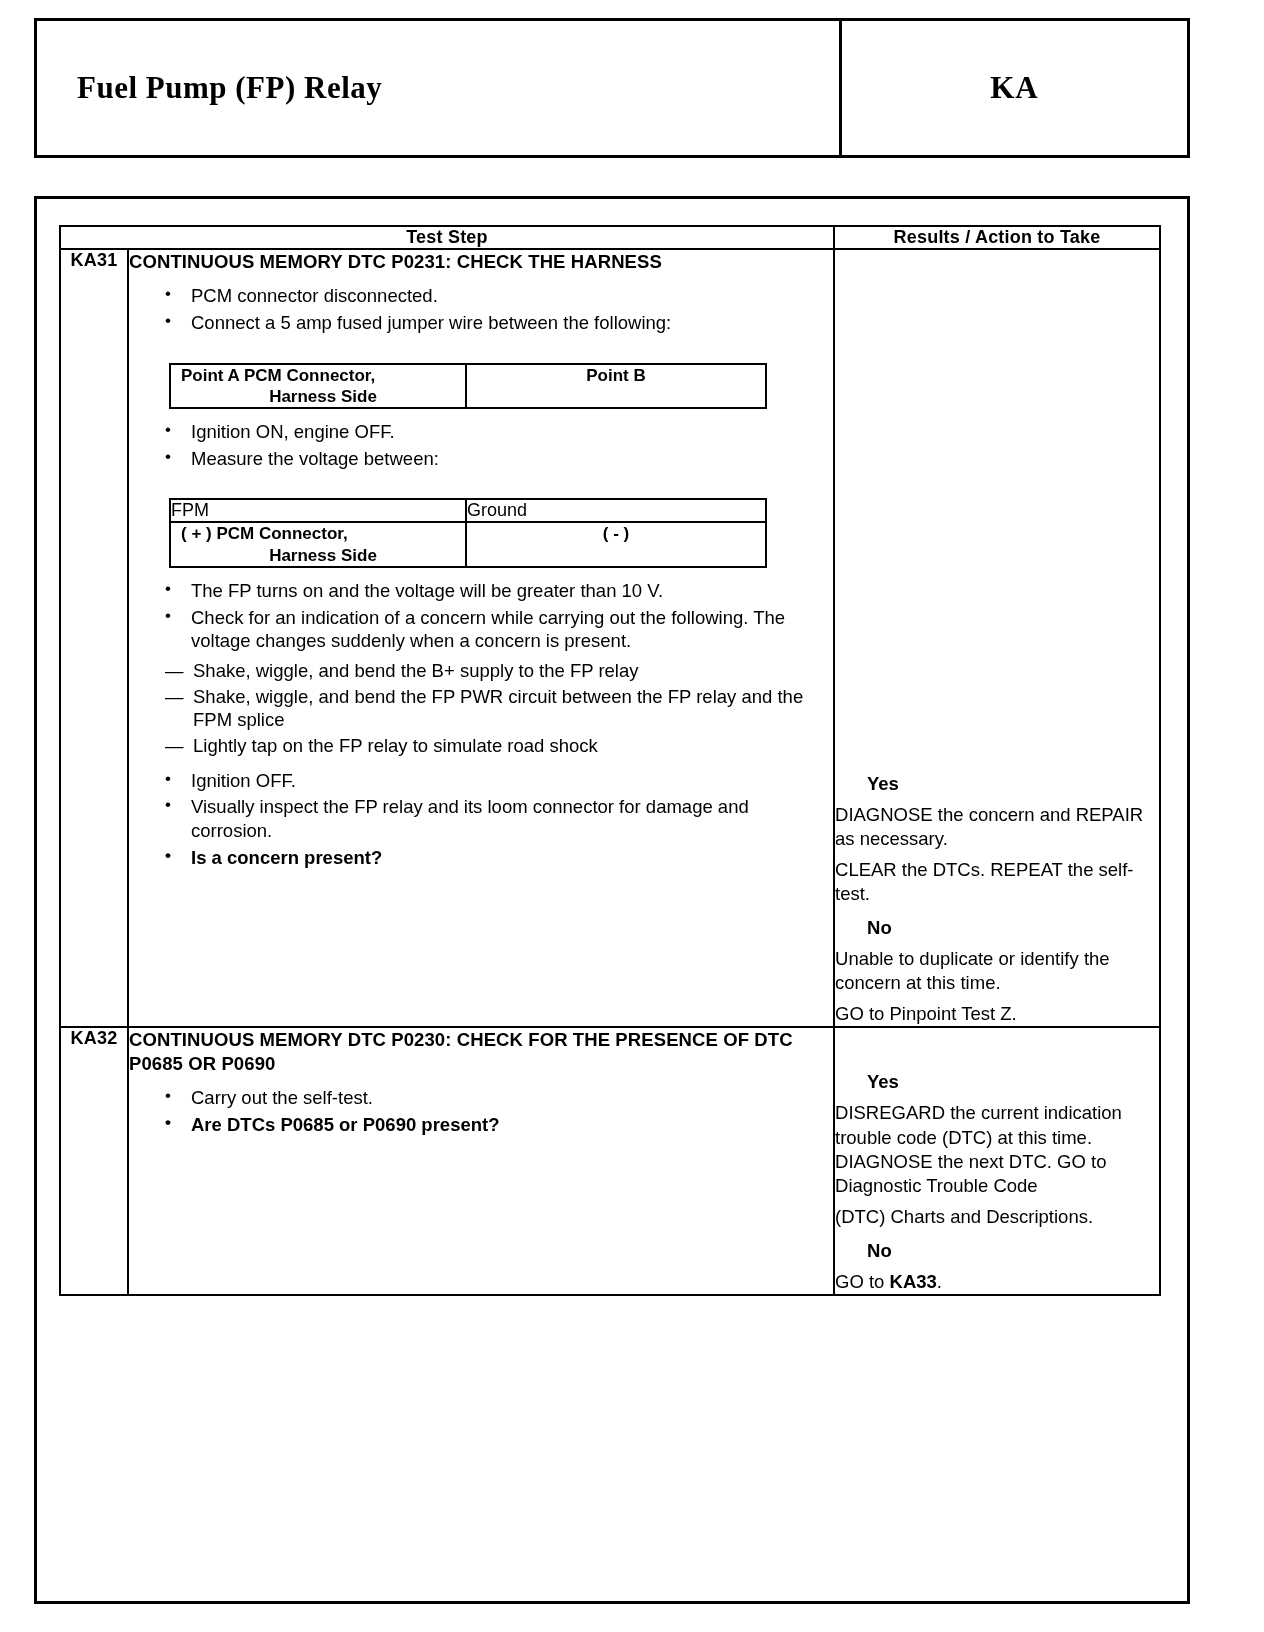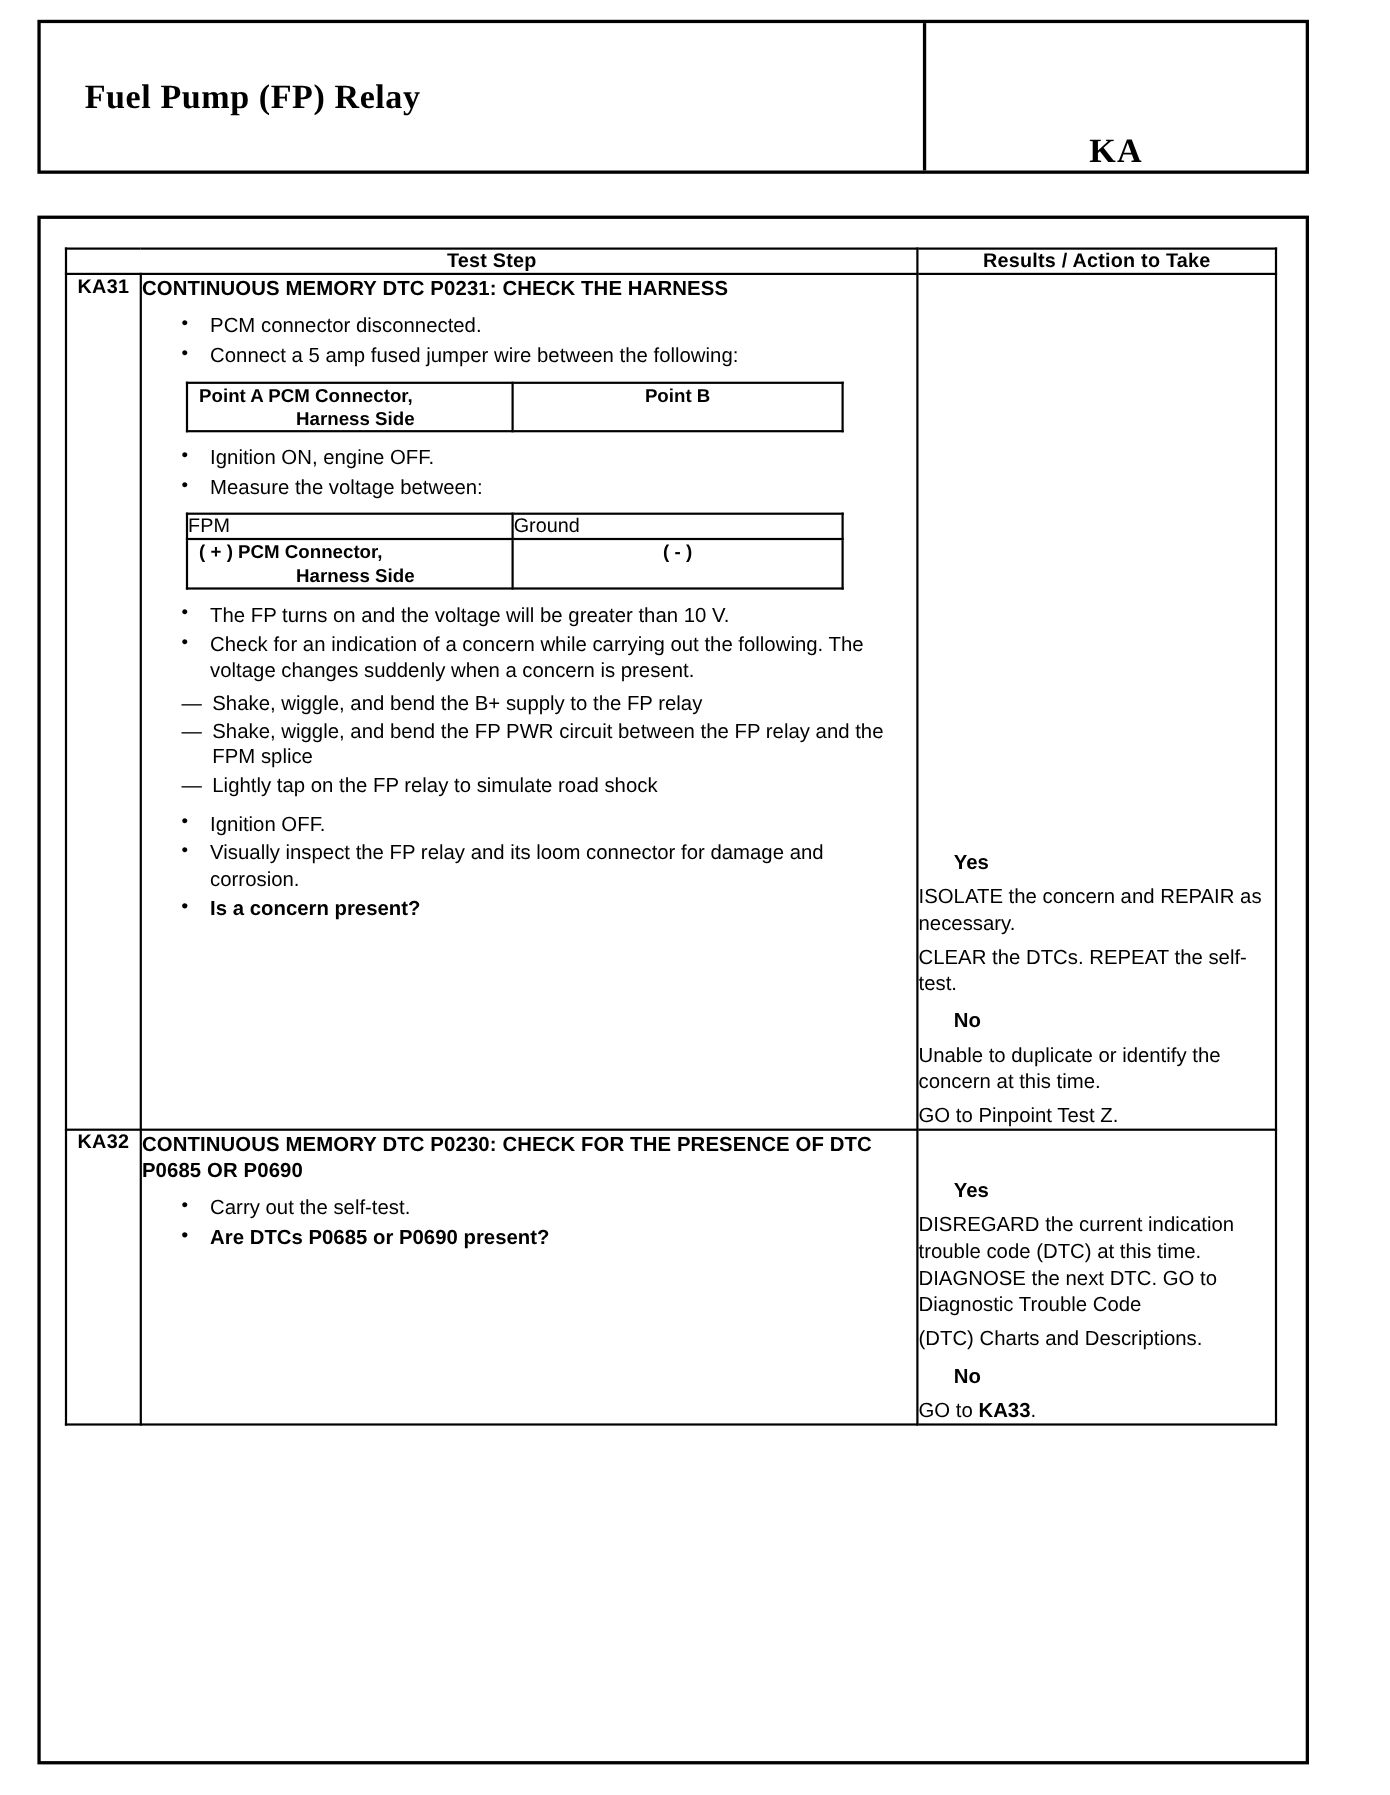--- a/index.html
+++ b/index.html
@@ -42,21 +42,21 @@
   }
   .header-title {
     font-family: "Liberation Serif", serif;
     font-weight: bold;
     font-size: 31px;
     letter-spacing: 0.5px;
   }
   .header-code-cell {
     width: 345px;
     display: flex;
-    align-items: flex-end;
+    align-items: center;
     justify-content: center;
     box-sizing: border-box;
     border-radius: 23px;
   }
   .header-code {
     font-family: "Liberation Serif", serif;
     font-weight: bold;
     font-size: 31px;
     letter-spacing: 1px;
   }
@@ -155,21 +155,21 @@
     content: "\2014";
     position: absolute;
     left: 0;
     top: 0;
   }
 
   
   .inner-table {
     border-collapse: collapse;
     table-layout: fixed;
-    margin: 12px 0 10px 40px;
+    margin: 28px 0 10px 40px;
     width: 596px;
   }
   .inner-table td {
     border: 2px solid #000;
     padding: 0;
   }
   .inner-head {
     font-weight: bold;
     font-size: 17px;
     text-align: center;
@@ -307,21 +307,21 @@
             <ul class="bullets">
               <li>Ignition OFF.</li>
               <li>Visually inspect the FP relay and its loom connector for damage and corrosion.</li>
               <li class="bold">Is a concern present?</li>
             </ul>
           </td>
 
           <td class="result-cell rc-ka31">
             <div class="inner-pad"></div>
             <p class="ans">Yes</p>
-            <p>ISOLATE the concern and REPAIR as necessary.</p>
+            <p>DIAGNOSE the concern and REPAIR as necessary.</p>
             <p>CLEAR the DTCs. REPEAT the self-test.</p>
             <p class="ans">No</p>
             <p>Unable to duplicate or identify the concern at this time.</p>
             <p>GO to Pinpoint Test Z.</p>
           </td>
         </tr>
 
         <tr>
           <td class="id-cell">KA32</td>
           <td class="step-cell">

